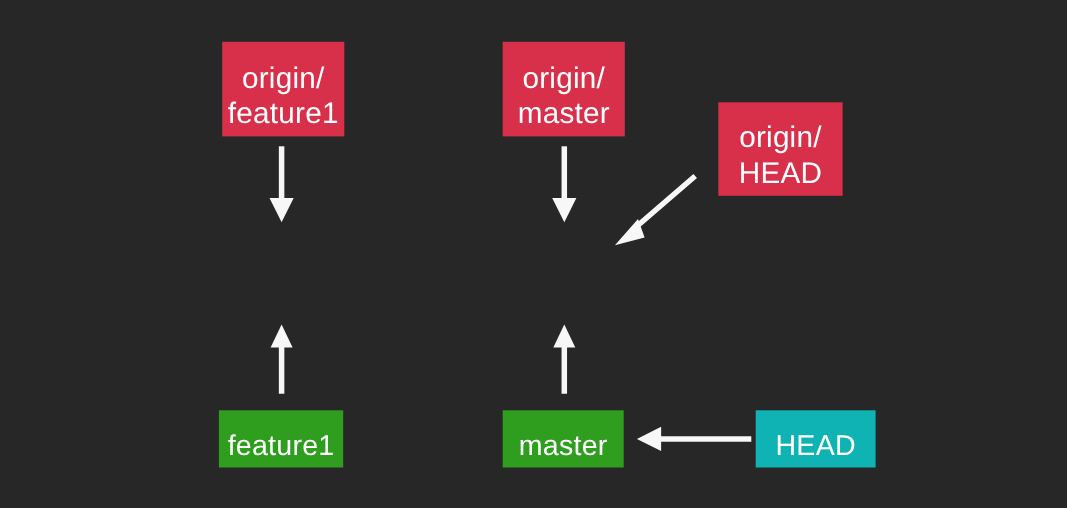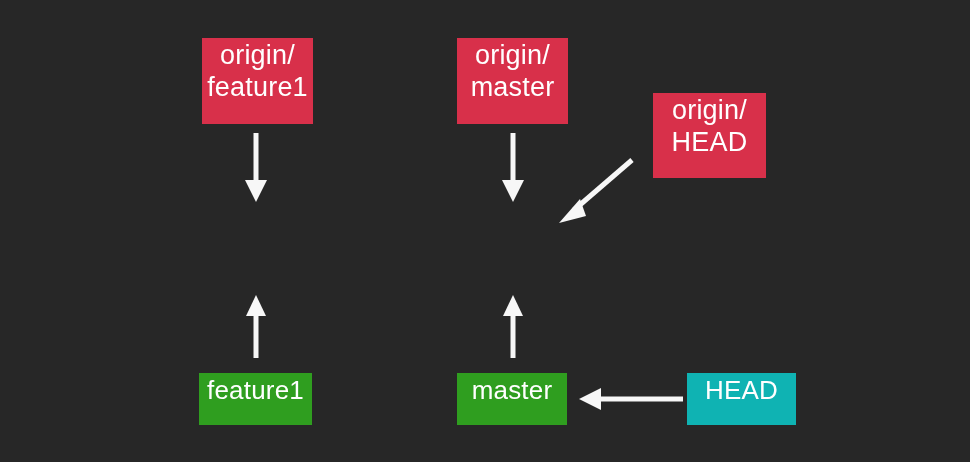--- a/index.html
+++ b/index.html
@@ -14,21 +14,21 @@
   #canvas {
     position: relative;
     width: 970px;
     height: 462px;
     background: #272727;
     overflow: hidden;
   }
   .node {
     position: absolute;
     display: flex;
-    align-items: flex-start;
+    align-items: flex-end;
     justify-content: center;
     text-align: center;
     color: #ffffff;
     font-family: "Liberation Sans", sans-serif;
     font-weight: 400;
     line-height: 1.18;
     letter-spacing: 0.2px;
     box-sizing: border-box;
     user-select: none;
   }

